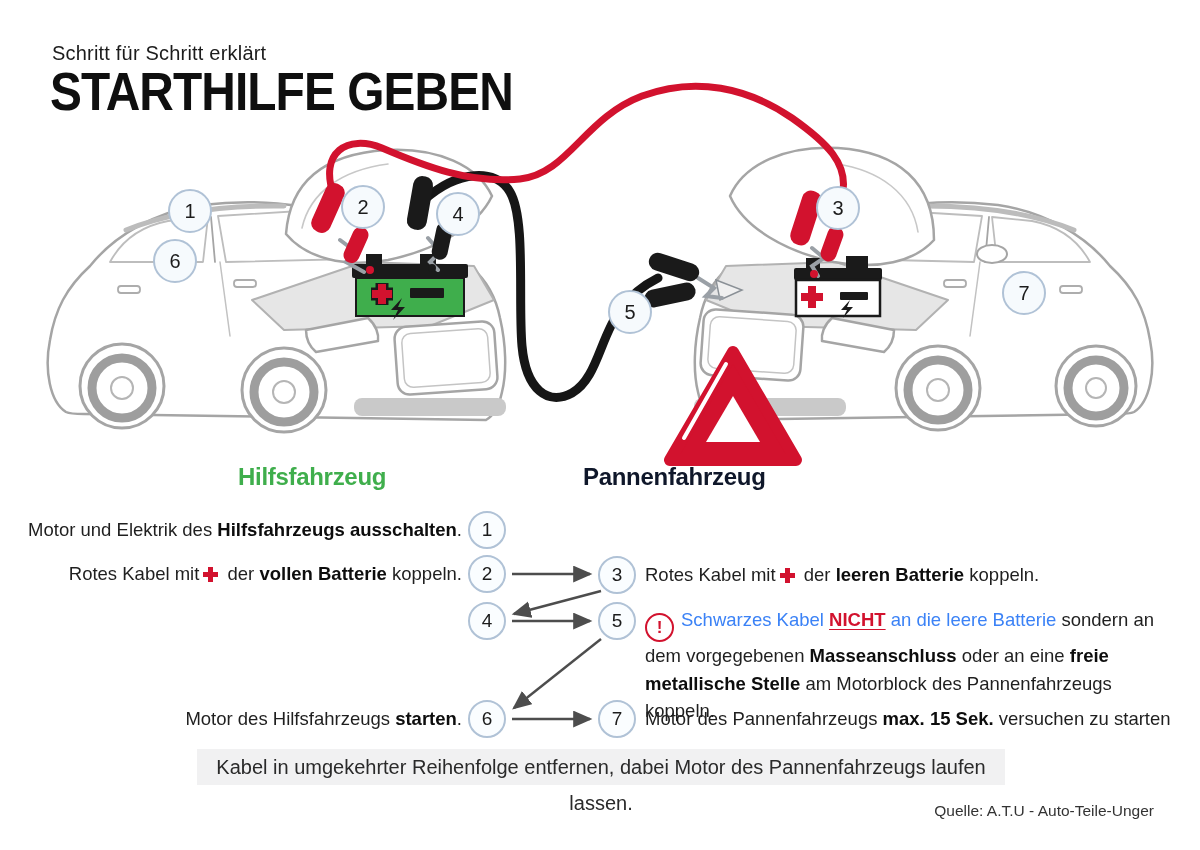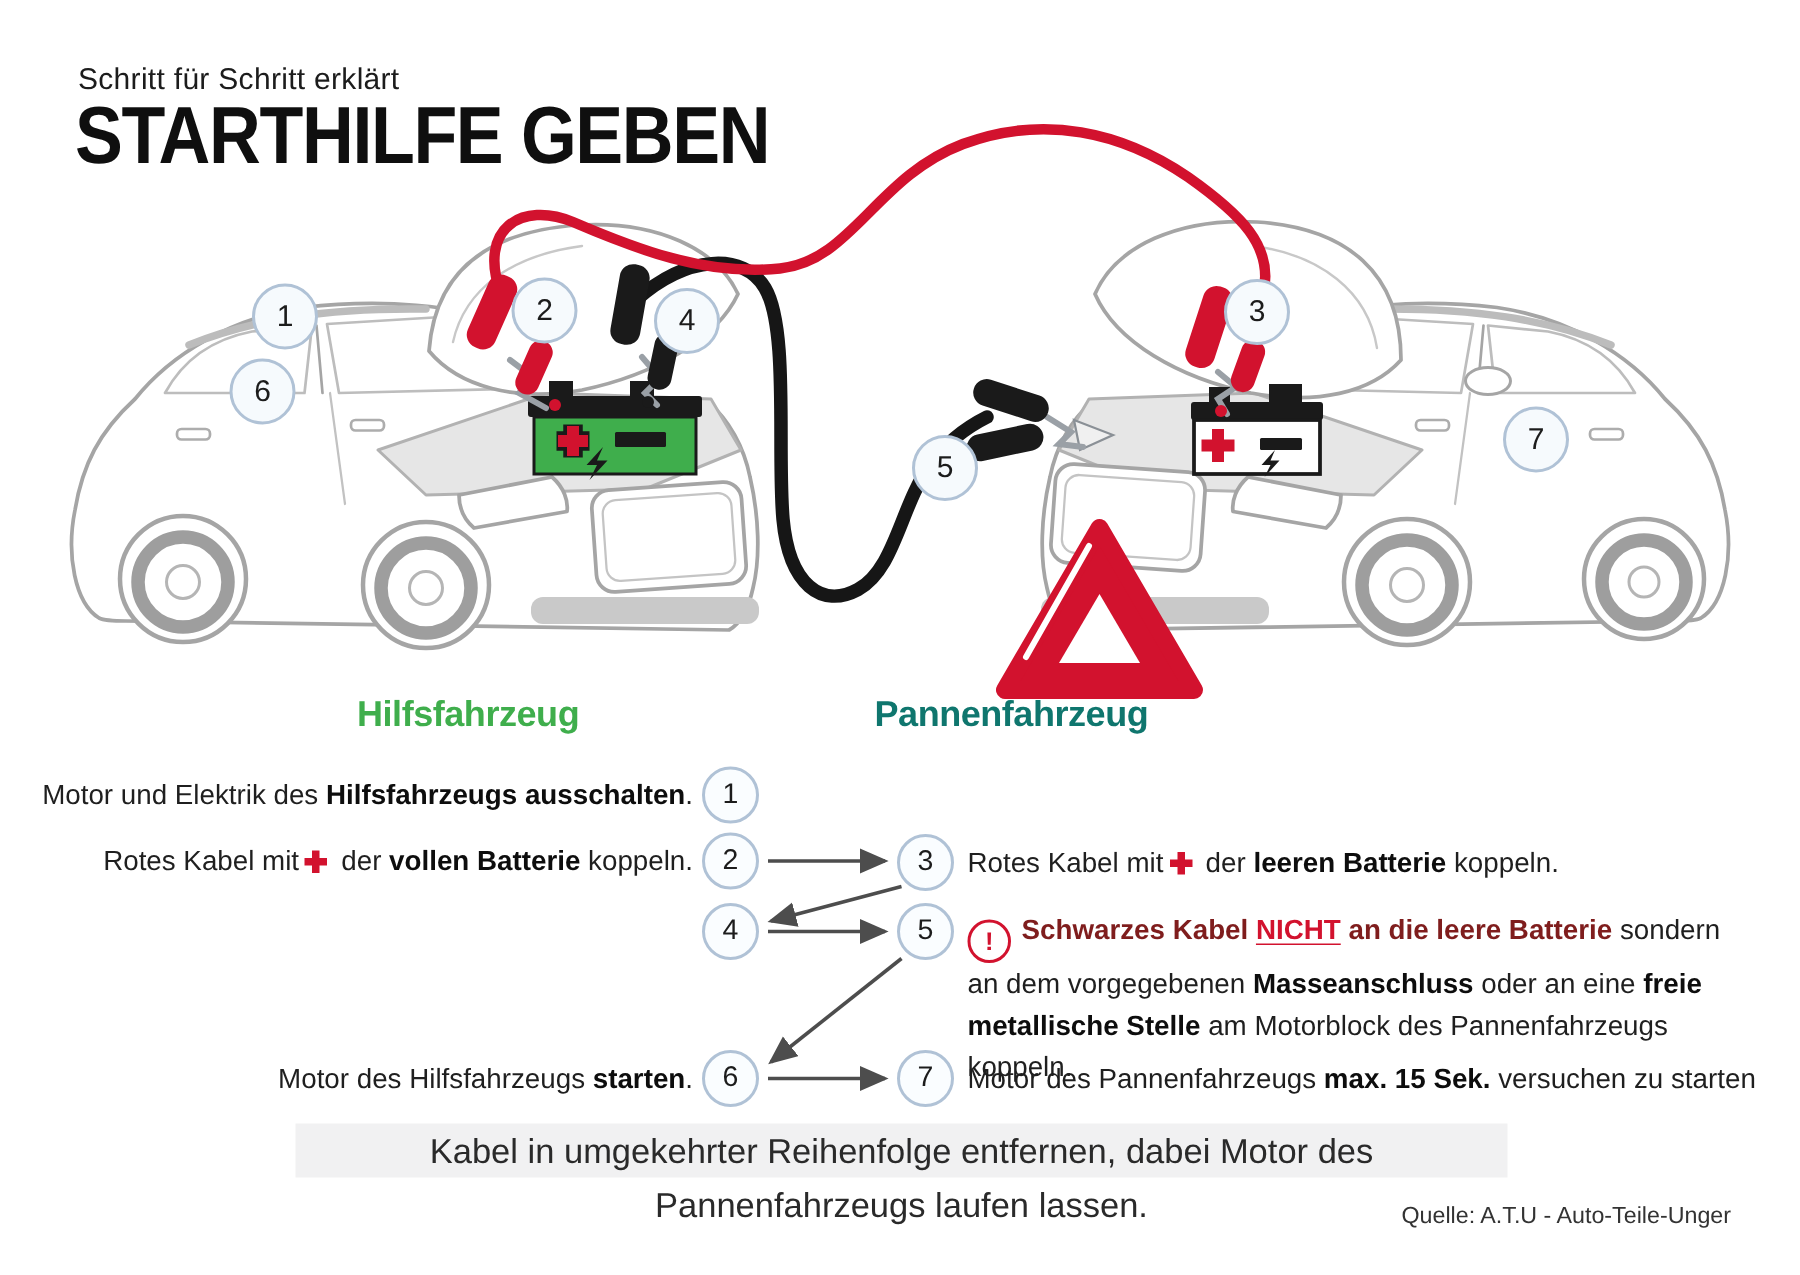--- a/index.html
+++ b/index.html
@@ -6,42 +6,42 @@
   .canvas{position:relative;width:1200px;height:850px;background:#fff;overflow:hidden;
           font-family:"Liberation Sans",sans-serif;color:#1f1f1f;}
   .kicker{position:absolute;left:52px;top:42px;font-size:20px;color:#1c1c1c;letter-spacing:.2px;}
   .title{position:absolute;left:50px;top:60px;margin:0;font-size:52px;font-weight:800;
          letter-spacing:-1px;color:#0f0f0f;white-space:nowrap;
          transform:scale(.92,1.04);transform-origin:left top;}
   .illo{position:absolute;left:0;top:0;width:1200px;height:500px;}
   .car-label{position:absolute;top:463px;width:300px;text-align:left;font-size:24px;
              font-weight:700;letter-spacing:-.3px;}
   .helper{left:238px;color:#3fae4c;}
-  .breakdown{left:583px;color:#0f766e;}
+  .breakdown{left:583px;color:#0f172a;}
   .srow{position:absolute;font-size:18.5px;line-height:26px;color:#1f1f1f;white-space:nowrap;}
   .srow b{font-weight:700;color:#0d0d0d;}
   .left{right:738px;text-align:right;}
   .right{left:645px;}
   .note{white-space:normal;width:512px;line-height:27.5px;}
-  .rb{color:#7f1d1d;font-weight:700;}
+  .rb{color:#3b82f6;font-weight:400;}
   .rbu{color:#d2122e;font-weight:700;text-decoration:underline;text-underline-offset:3px;}
   .plus-icon{display:inline-block;width:15px;height:15px;position:relative;margin:0 4px;
              vertical-align:-2px;}
   .plus-icon::before{content:"";position:absolute;left:5px;top:0;width:5px;height:15px;background:#d2122e;}
   .plus-icon::after{content:"";position:absolute;left:0;top:5px;width:15px;height:5px;background:#d2122e;}
   .minus-icon{display:inline-block;width:13px;height:5px;background:#151515;margin:0 4px;vertical-align:3px;}
   .warn-icon{display:inline-block;width:25px;height:25px;border:2.5px solid #d2122e;border-radius:50%;
              color:#d2122e;font-weight:700;text-align:center;line-height:25px;font-size:17px;
              vertical-align:-7px;margin-right:7px;}
   .lc{position:absolute;width:38px;height:38px;border-radius:50%;background:#fafdff;
       border:2px solid #b0c2d6;box-sizing:border-box;text-align:center;line-height:34px;
       font-size:19px;color:#1c1c1c;}
   .arrows{position:absolute;left:480px;top:550px;width:200px;height:190px;}
   .footer-bar{position:absolute;left:197px;top:749px;width:808px;height:36px;background:#f1f1f2;
-              text-align:center;line-height:36px;font-size:23px;color:#2a2a2a;}
+              text-align:center;line-height:36px;font-size:20px;color:#2a2a2a;}
   .source{position:absolute;top:802px;right:46px;font-size:15.5px;color:#333;}
   .badge-c{fill:#f6fafd;stroke:#b0c2d6;stroke-width:2;}
   .badge-t{font:20px "Liberation Sans",sans-serif;fill:#1c1c1c;text-anchor:middle;dominant-baseline:central;}
 </style>
 </head>
 <body>
 
 <div class="canvas">
 
   <div class="kicker">Schritt für Schritt erklärt</div>

